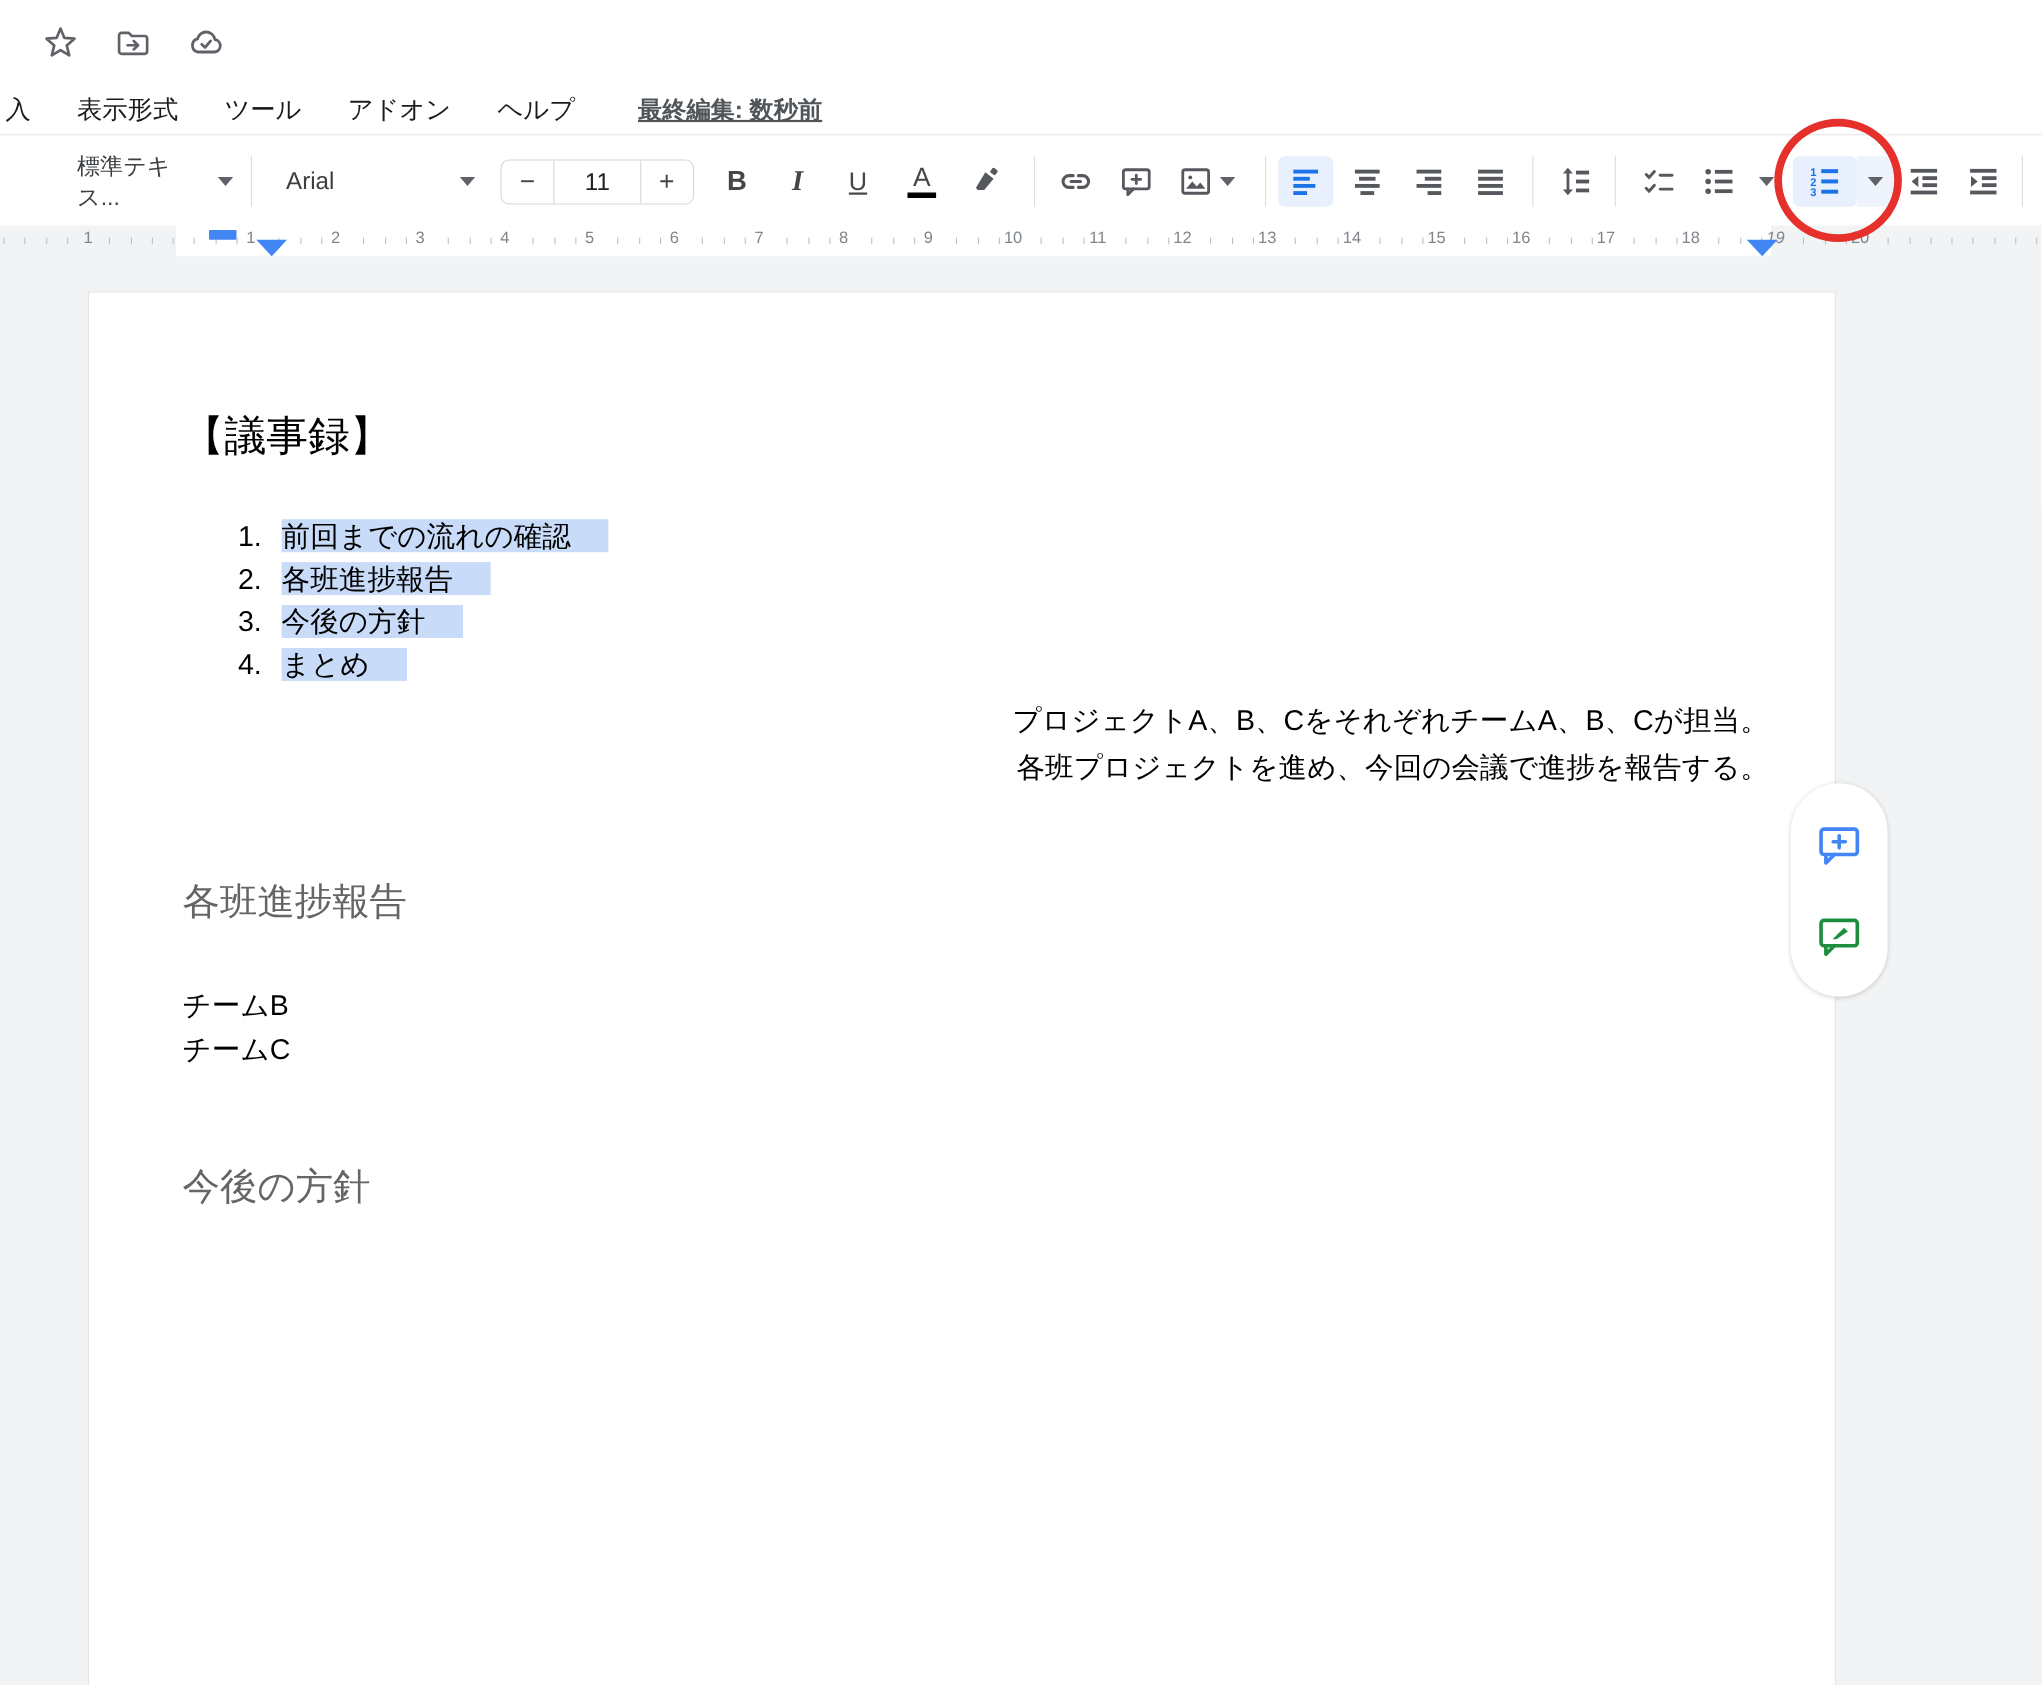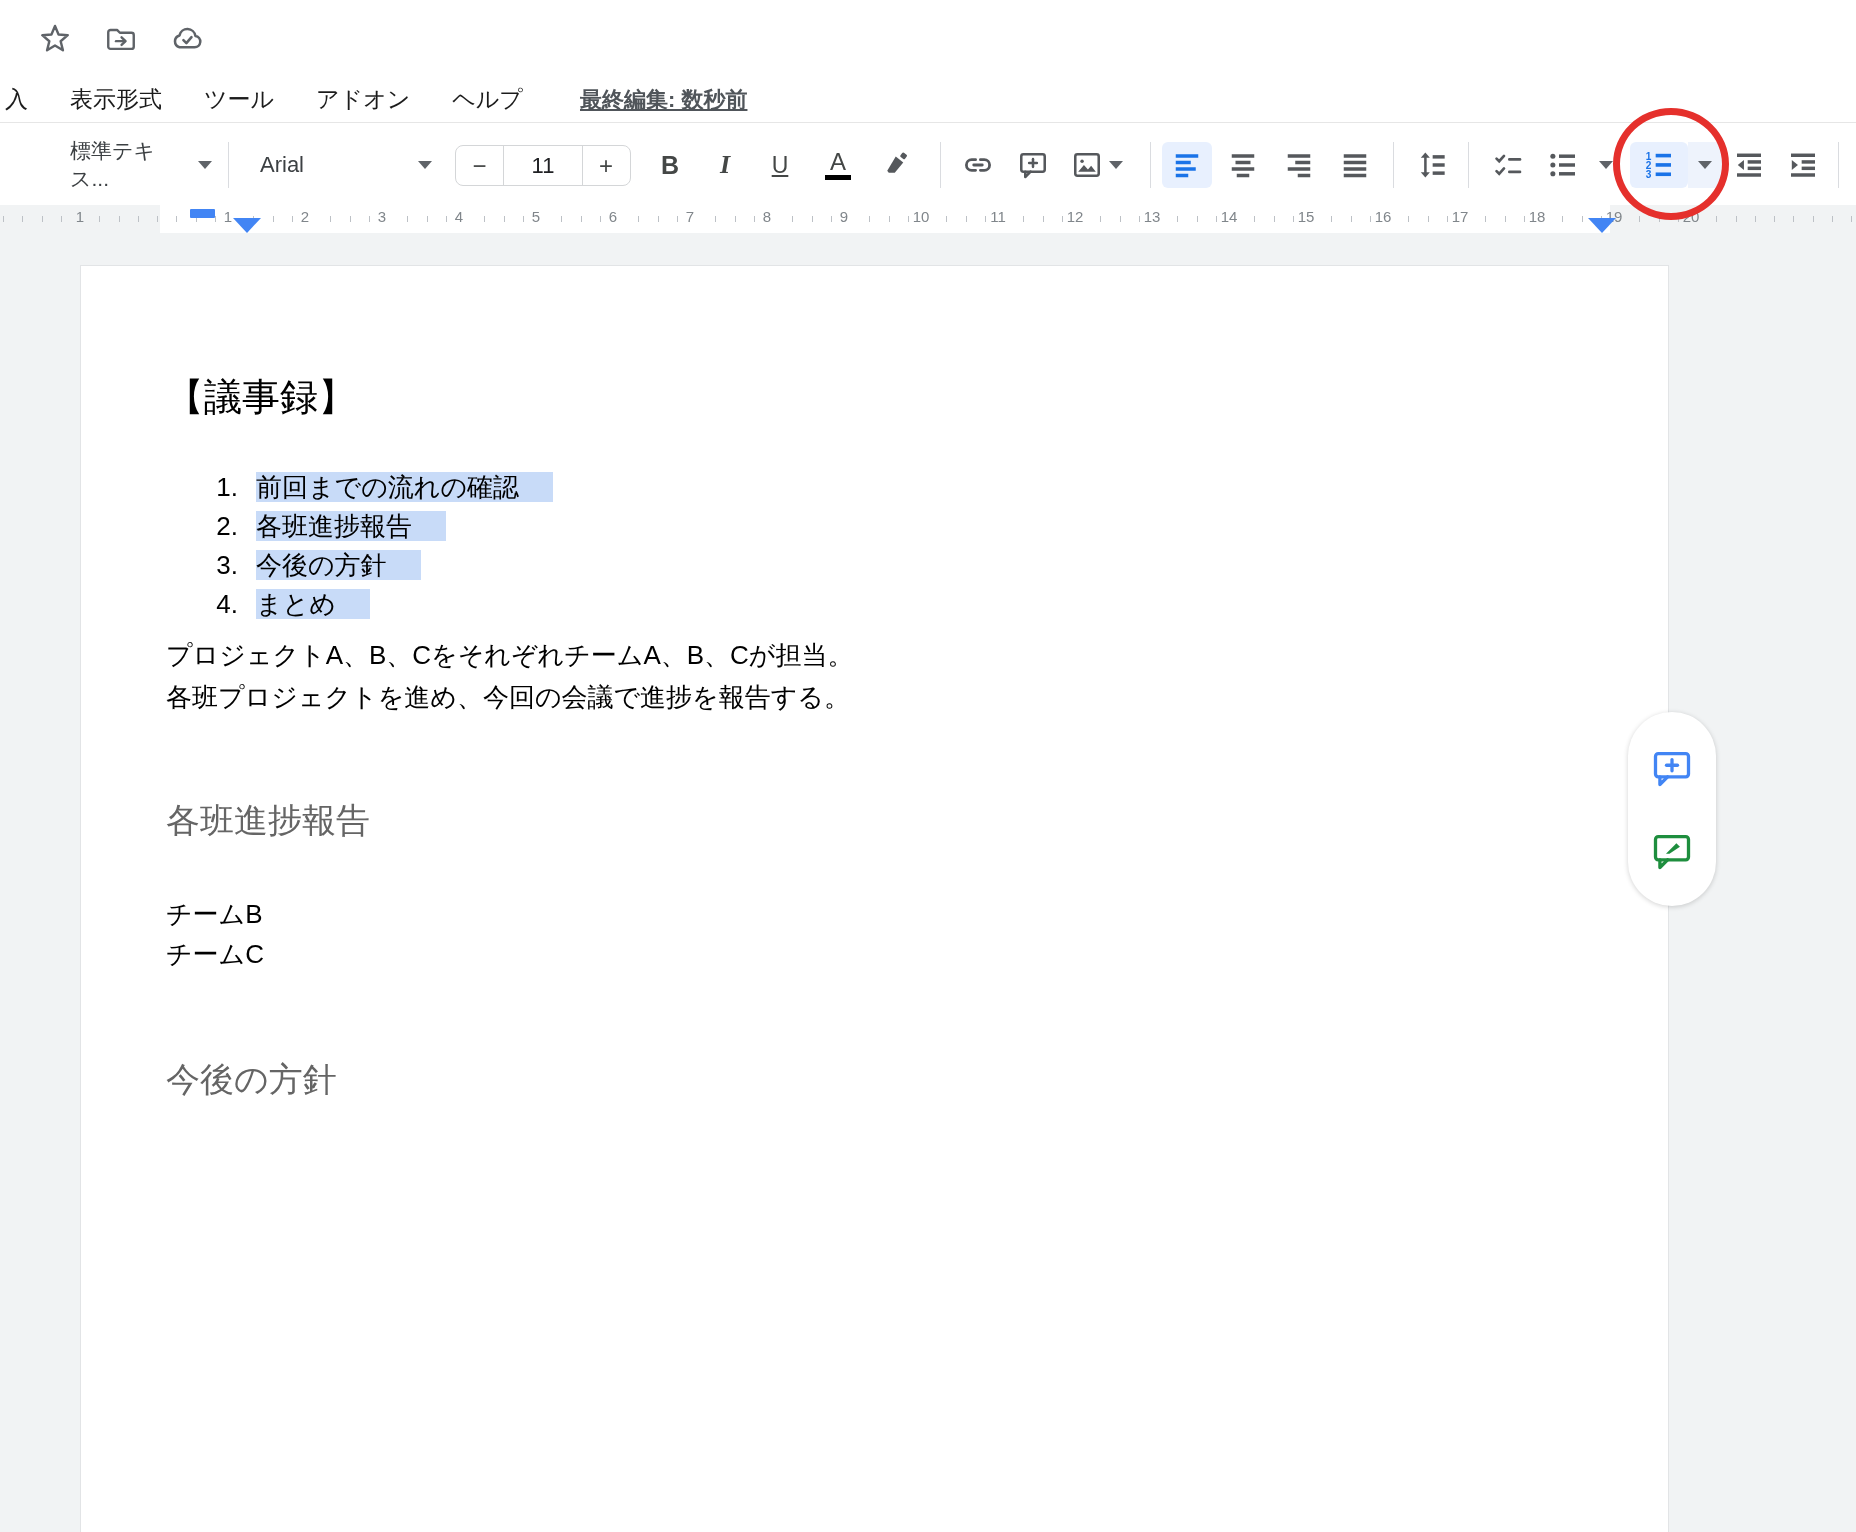--- a/index.html
+++ b/index.html
@@ -70,21 +70,21 @@
   .doc-title { font-size:38px; line-height:46px; color:#000; }
   .doc-heading { font-size:34px; line-height:42px; color:#656565; }
   .sec-0 .doc-heading { margin-top:126px; }
   .sec-1 .doc-heading { margin-top:91px; }
   .sec-2 .doc-heading { margin-top:81px; }
   .sec-3 .doc-heading { margin-top:84px; }
   .olist { margin-top:48px; }
   .oli { position:relative; padding-left:90px; font-size:26px; line-height:39px; color:#000; }
   .oli .num { position:absolute; left:30px; width:42px; text-align:right; }
   .hl { background:#c8dbf8; padding-right:34px; }
-  .sec-1 .doc-p { margin-top:10px; }
+  .sec-1 .doc-p { margin-top:10px;text-align:right; }
   .sec-1 .doc-p + .doc-p { margin-top:0; }
   .sec-2 .doc-p { margin-top:0; }
   .sec-2 .doc-p:first-of-type { margin-top:53px; }
   .doc-p { font-size:26px; line-height:42px; color:#000; }
   .sec-2 .doc-p { line-height:40px; }
 
   
   .side-pill { position:absolute; left:1628px; top:479px; width:88px; height:194px; background:#fff; border-radius:48px; box-shadow:0 1px 5px rgba(0,0,0,.18); display:flex; flex-direction:column; align-items:center; justify-content:space-around; padding:14px 0; }
   .side-btn { width:48px; height:48px; display:flex; align-items:center; justify-content:center; }
 
@@ -387,21 +387,21 @@
       <span class="ruler-num" style="left: 844px;">9</span>
       <span class="ruler-num" style="left: 921px;">10</span>
       <span class="ruler-num" style="left: 998px;">11</span>
       <span class="ruler-num" style="left: 1075px;">12</span>
       <span class="ruler-num" style="left: 1152px;">13</span>
       <span class="ruler-num" style="left: 1229px;">14</span>
       <span class="ruler-num" style="left: 1306px;">15</span>
       <span class="ruler-num" style="left: 1383px;">16</span>
       <span class="ruler-num" style="left: 1460px;">17</span>
       <span class="ruler-num" style="left: 1537px;">18</span>
-      <span class="ruler-num" style="left: 1614px;">19</span>
+      <span class="ruler-num" style="left: 1614px; font-style: italic;">19</span>
       <span class="ruler-num" style="left: 1691px;">20</span>
     </div>
   <div class="ind-rect"></div>
   <div class="ind-tri left"></div>
   <div class="ind-tri right"></div>
 </div>
 
 <div class="canvas">
   <div class="page">
     <div class="page-inner">

